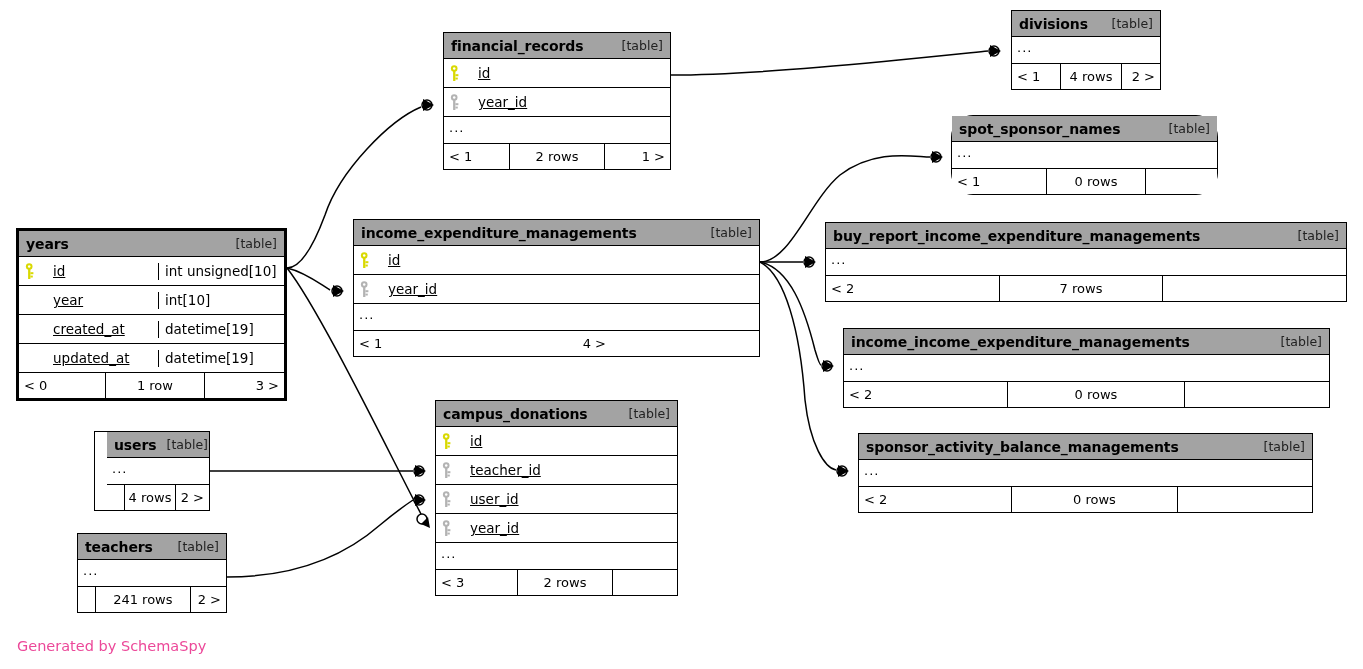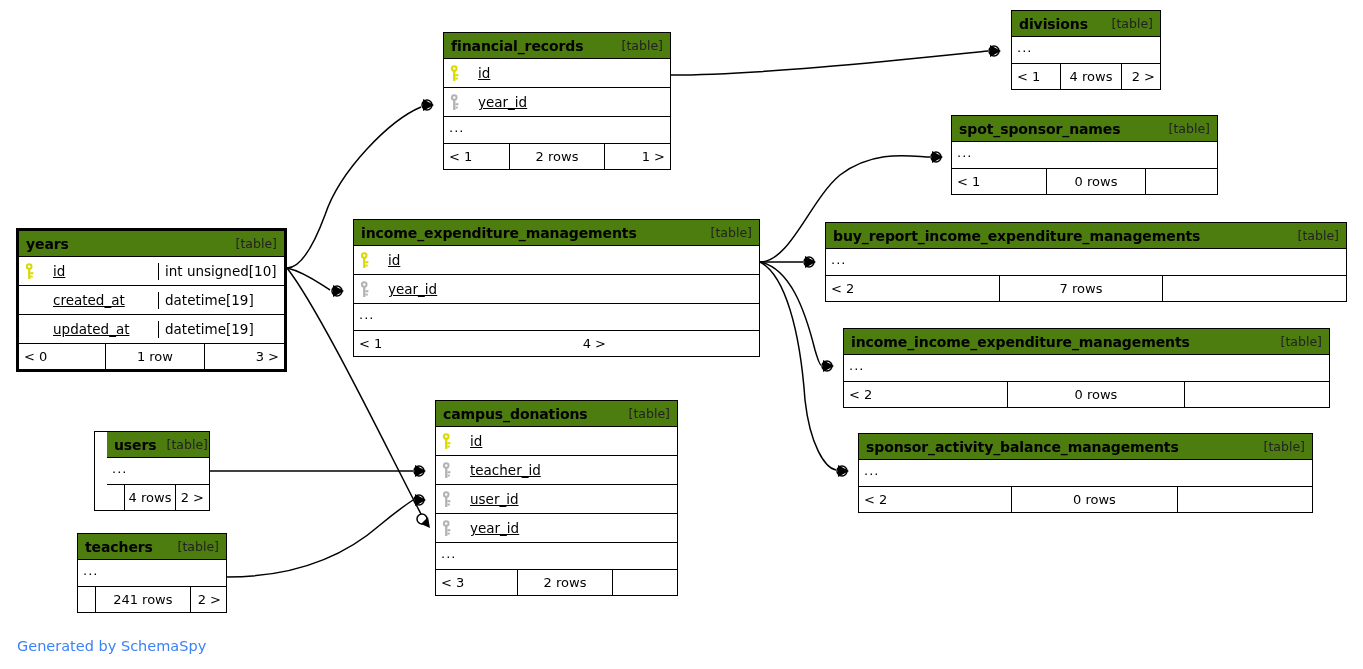--- a/index.html
+++ b/index.html
@@ -35,21 +35,21 @@
     background: #ffffff;
     border: 1.6px solid #000000;
     box-sizing: border-box;
     z-index: 5;
     font-size: 13.5px;
   }
   .table-node.emphasis {
     border-width: 3px;
   }
   .tbl-header {
-    background: #4d7c0f;
+    background: #a3a3a3;
     border-bottom: 1.6px solid #000000;
     box-sizing: border-box;
     display: flex;
     align-items: center;
     justify-content: space-between;
     padding: 0 7px;
     height: 26px;
     white-space: nowrap;
   }
   .tbl-name {
@@ -135,21 +135,21 @@
   .tbl-footer .fcell.c0 { justify-content: flex-start; }
   .tbl-footer .fcell.c1 { justify-content: center; border-left: 1.6px solid #000000; border-right: 1.6px solid #000000; }
   .tbl-footer .fcell.c2 { justify-content: flex-end; }
   .tbl-footer .fcell.c2.left { justify-content: flex-start; }
 
   #generated-by {
     position: absolute;
     left: 17px;
     top: 638px;
     font-size: 14.5px;
-    color: #3b82f6;
+    color: #ec4899;
     z-index: 6;
     white-space: nowrap;
   }
 </style>
 </head>
 <body>
 
 <div id="canvas">
 
   <svg id="edge-layer" viewBox="0 0 1363 669" width="1363" height="669" xmlns="http://www.w3.org/2000/svg">
@@ -222,20 +222,27 @@
                 <rect x="5.4" y="12.6" width="2.4" height="1.9" fill="#d9d900"></rect>
               </svg>
             </span>
             <span class="col-label">id</span>
           </span>
           <span class="col-type">int unsigned[10]</span>
         </div>
         <div class="tbl-col split">
           <span class="col-left" style="width:140px">
             <span class="keyicon"></span>
+            <span class="col-label">year</span>
+          </span>
+          <span class="col-type">int[10]</span>
+        </div>
+        <div class="tbl-col split">
+          <span class="col-left" style="width:140px">
+            <span class="keyicon"></span>
             <span class="col-label">created_at</span>
           </span>
           <span class="col-type">datetime[19]</span>
         </div>
         <div class="tbl-col split">
           <span class="col-left" style="width:140px">
             <span class="keyicon"></span>
             <span class="col-label">updated_at</span>
           </span>
           <span class="col-type">datetime[19]</span>
@@ -414,21 +421,21 @@
           <span class="col-left">
             <span class="ell-text">...</span>
           </span>
         </div>
         <div class="tbl-footer">
           <span class="fcell c0" style="width:48px">&lt; 1</span>
           <span class="fcell c1" style="width:62px">4 rows</span>
           <span class="fcell c2" style="width:38px">2 &gt;</span>
         </div>
       </div>
-      <div class="table-node" style="left: 951px; top: 115px; width: 267px;">
+      <div class="table-node" style="left: 951px; top: 115px; width: 267px; border-radius: 22px;">
         <div class="tbl-header">
           <span class="tbl-name">spot_sponsor_names</span>
           <span class="tbl-kind">[table]</span>
         </div>
         <div class="tbl-col ellipsis">
           <span class="col-left">
             <span class="ell-text">...</span>
           </span>
         </div>
         <div class="tbl-footer">

